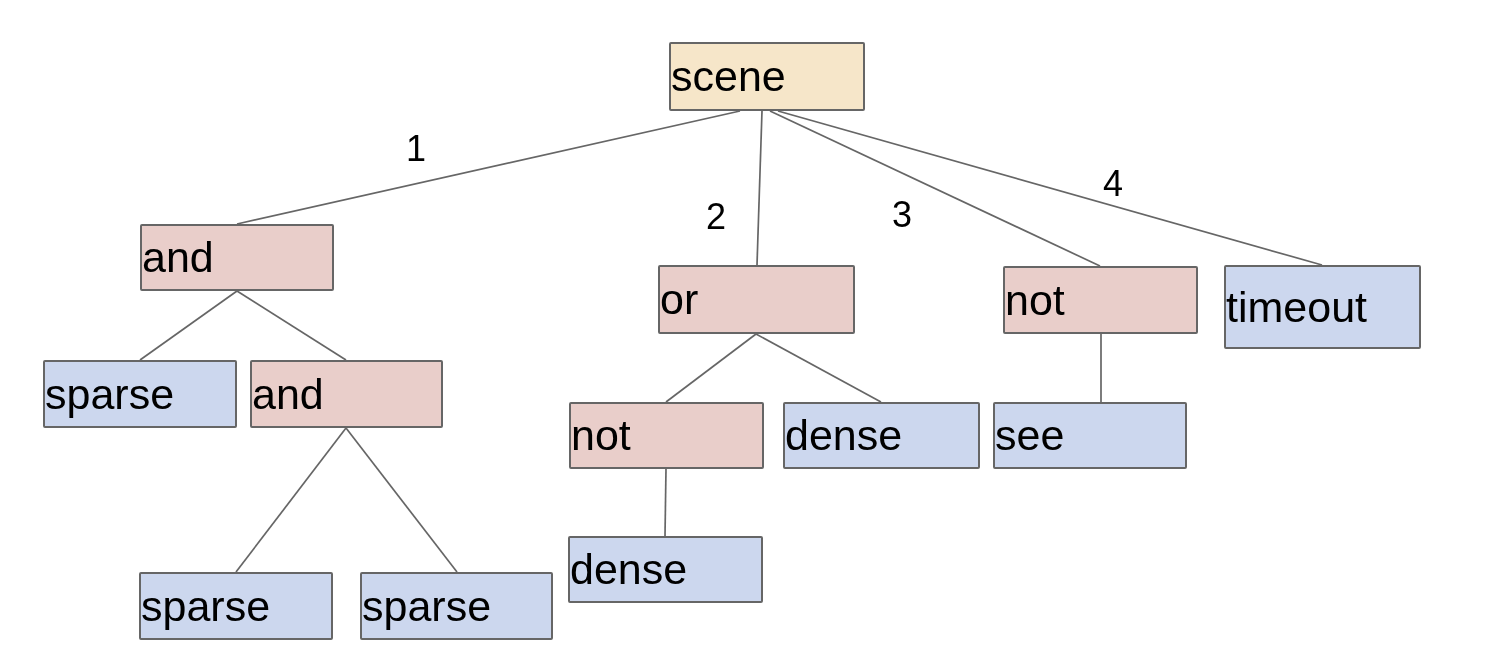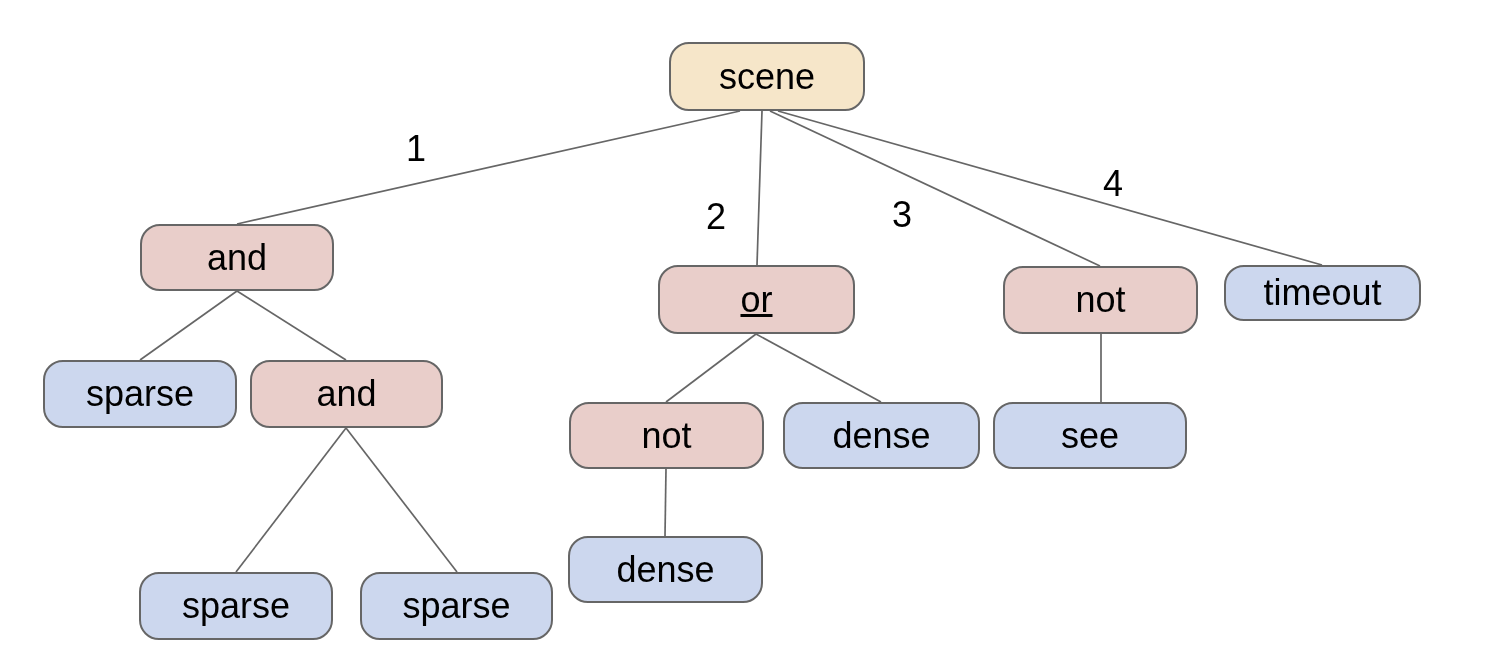--- a/index.html
+++ b/index.html
@@ -18,25 +18,24 @@
     width: 1495px; height: 662px;
   }
   .edges line {
     stroke: var(--edge-line, #666666);
     stroke-width: 1.7;
   }
   .node {
     position: absolute;
     box-sizing: border-box;
     border: 2px solid var(--border, #666666);
-    border-radius: 20px;
+    border-radius: 2px;
     display: flex;
     align-items: center;
-    justify-content: center;
-    font-size: 36px;
+    font-size: 43px;
     color: var(--text, #000000);
     user-select: none;
   }
   .node.root { background: var(--root-fill, #f6e6c9); }
   .node.op   { background: var(--operator-fill, #e9ceca); }
   .node.leaf { background: var(--leaf-fill, #ccd7ee); }
   .edge-label {
     position: absolute;
     width: 44px;
     text-align: center;
@@ -71,29 +70,29 @@
   <div class="edge-label" style="left:1091px; top:163px;">4</div>
 
   <div class="node root" style="left:669px; top:42px; width:196px; height:69px;">
     <span>scene</span>
   </div>
 
   <div class="node op" style="left:140px; top:224px; width:194px; height:67px;">
     <span>and</span>
   </div>
 
-  <div class="node op" style="left:658px; top:265px; width:197px; height:69px;text-decoration:underline;">
+  <div class="node op" style="left:658px; top:265px; width:197px; height:69px;">
     <span>or</span>
   </div>
 
   <div class="node op" style="left:1003px; top:266px; width:195px; height:68px;">
     <span>not</span>
   </div>
 
-  <div class="node leaf" style="left:1224px; top:265px; width:197px; height:56px;">
+  <div class="node leaf" style="left:1224px; top:265px; width:197px; height:84px;">
     <span>timeout</span>
   </div>
 
   <div class="node leaf" style="left:43px; top:360px; width:194px; height:68px;">
     <span>sparse</span>
   </div>
 
   <div class="node op" style="left:250px; top:360px; width:193px; height:68px;">
     <span>and</span>
   </div>

